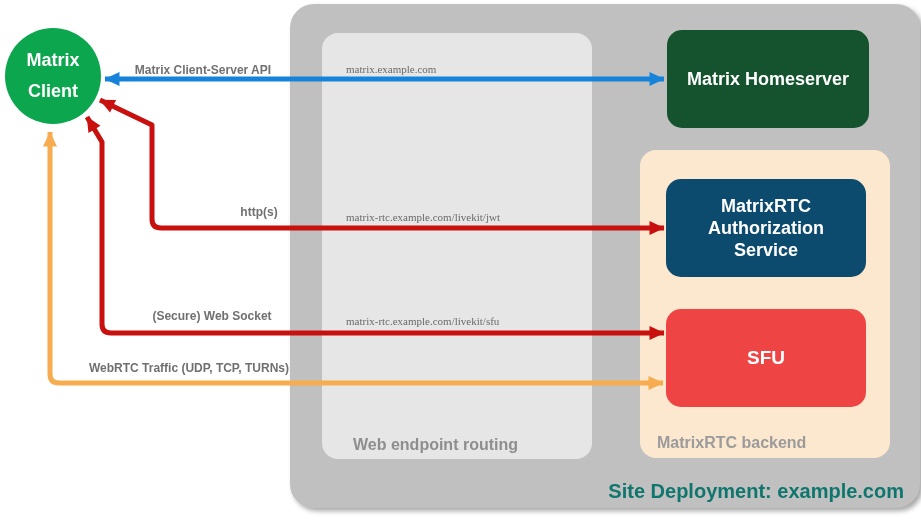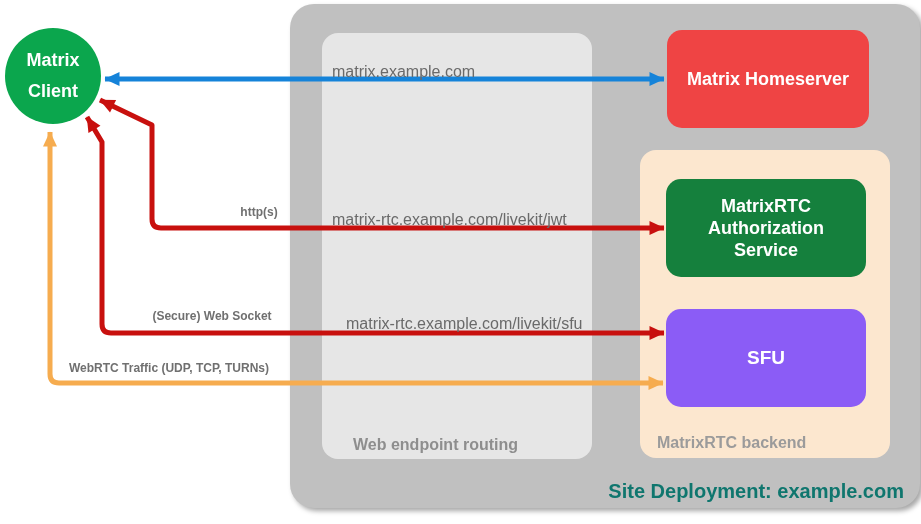--- a/index.html
+++ b/index.html
@@ -42,37 +42,37 @@
   .arrows { left: 0; top: 0; }
 
   
   .container-label { font-weight: bold; font-size: 16px; white-space: nowrap; }
   .routing-label { left: 337px; top: 436px; color: #8E8E8E; margin-left: 16px; }
   .backend-label { left: 657px; top: 434px; color: #9B9B9B; }
   .site-label    { right: 17px; top: 480px; color: #0f766e; font-weight: bold; font-size: 20px; white-space: nowrap; }
 
   
   .endpoint {
-    left: 332px;
-    font-family: Liberation Sans, sans-serif;
-    font-size: 16px; color: #6A6A6A; white-space: nowrap;
+    left: 346px;
+    font-family: Liberation Serif, serif;
+    font-size: 11px; color: #6A6A6A; white-space: nowrap;
   }
   .ep1 { top: 63px; }
   .ep2 { top: 211px; }
-  .ep3 { top: 315px; margin-left: 14px; }
+  .ep3 { top: 315px; }
 
   
   .edge-label {
     font-size: 12px; font-weight: bold; color: #707070;
     text-align: center; white-space: nowrap;
   }
   .lbl-api    { left: 118px; top: 63px;  width: 170px; }
   .lbl-https  { left: 209px; top: 205px; width: 100px; }
   .lbl-ws     { left: 122px; top: 309px; width: 180px; }
-  .lbl-webrtc { left: 49px;  top: 361px; width: 240px; }
+  .lbl-webrtc { left: 49px;  top: 361px; width: 240px; text-align: right; }
 </style>
 </head>
 <body>
 
 <div class="stage">
 
   <div class="abs site" style="background: rgb(192, 192, 192);"></div>
 
   <div class="abs routing" style="background: rgb(230, 230, 230);"></div>
 
@@ -93,40 +93,41 @@
 
     <path d="M 105 79 L 664 79" fill="none" stroke-width="5" stroke-linejoin="round" marker-start="url(#ah-blue)" marker-end="url(#ah-blue)" stroke="#1583D9"></path>
 
     <path d="M 100 100 L 152 125 L 152 219 Q 152 228 161 228 L 664 228" fill="none" stroke-width="5" stroke-linejoin="round" marker-start="url(#ah-red)" marker-end="url(#ah-red)" stroke="#C8100E"></path>
 
     <path d="M 87 117 L 102 142 L 102 324 Q 102 333 111 333 L 664 333" fill="none" stroke-width="5" stroke-linejoin="round" marker-start="url(#ah-red)" marker-end="url(#ah-red)" stroke="#C8100E"></path>
 
     <path d="M 50 132 L 50 374 Q 50 383 59 383 L 663 383" fill="none" stroke-width="5" stroke-linejoin="round" marker-start="url(#ah-orange)" marker-end="url(#ah-orange)" stroke="#F6AC4F"></path>
   </svg>
 
-  <div class="abs node homeserver" style="background: #ef4444;">
+  <div class="abs node homeserver" style="background: #14532d;">
     <span>Matrix Homeserver</span>
   </div>
 
-  <div class="abs node auth" style="background: #15803d;">
+  <div class="abs node auth" style="background: #0c4a6e;">
     <span>MatrixRTC Authorization Service</span>
   </div>
 
-  <div class="abs node sfu" style="background: #8b5cf6;">
+  <div class="abs node sfu" style="background: #ef4444;">
     <span>SFU</span>
   </div>
 
   <div class="abs node client" style="background: rgb(11, 166, 77);">
     <span>Matrix Client</span>
   </div>
 
   <div class="abs endpoint ep1">matrix.example.com</div>
   <div class="abs endpoint ep2">matrix-rtc.example.com/livekit/jwt</div>
   <div class="abs endpoint ep3">matrix-rtc.example.com/livekit/sfu</div>
 
+  <div class="abs edge-label lbl-api">Matrix Client-Server API</div>
   <div class="abs edge-label lbl-https">http(s)</div>
   <div class="abs edge-label lbl-ws">(Secure) Web Socket</div>
   <div class="abs edge-label lbl-webrtc">WebRTC Traffic (UDP, TCP, TURNs)</div>
 
   <div class="abs container-label routing-label">Web endpoint routing</div>
   <div class="abs container-label backend-label">MatrixRTC backend</div>
   <div class="abs site-label">Site Deployment: example.com</div>
 
 </div>
 

